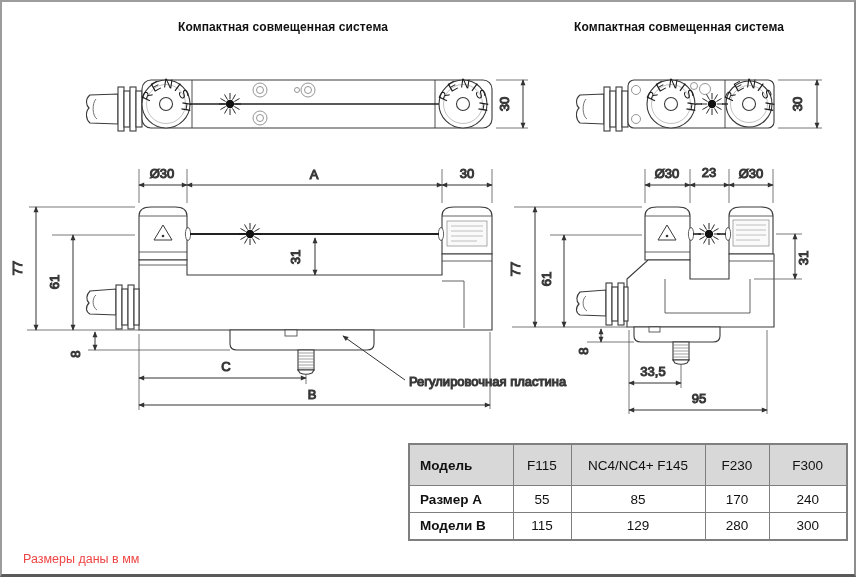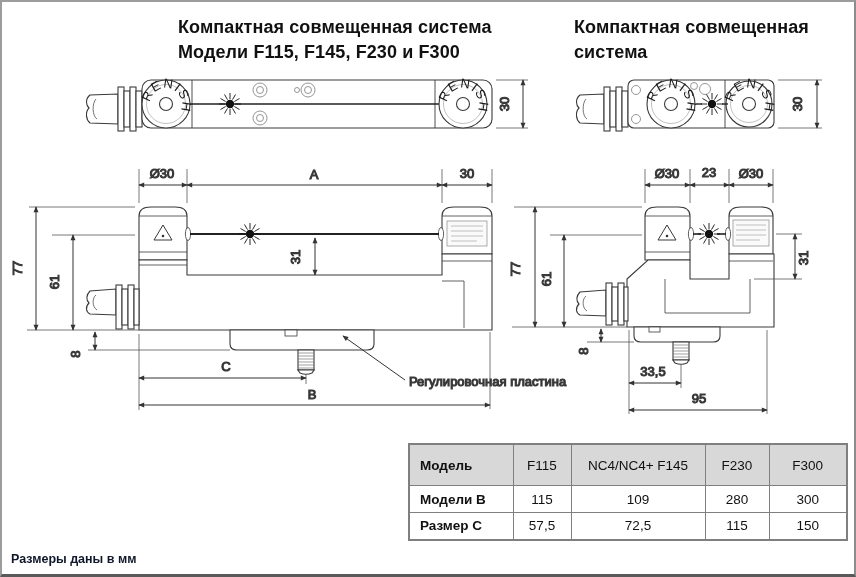--- a/index.html
+++ b/index.html
@@ -1,29 +1,29 @@
 <!DOCTYPE html>
 <html><head>
 <meta charset="utf-8">
 <style>
   html,body{margin:0;padding:0;background:#fff;}
   .page{position:relative;width:856px;height:577px;background:#fff;box-sizing:border-box;
         border:2px solid #9c9c9c;border-bottom:3px solid #5a5a5a;border-right:2px solid #8d8d8d;
         font-family:"Liberation Sans",sans-serif;overflow:hidden;}
   .art{position:absolute;left:0;top:0;width:856px;height:577px;}
   .art text{font-family:"Liberation Sans",sans-serif;font-size:13px;fill:#1a1a1a;}
-  .title{position:absolute;font-weight:bold;font-size:18px;line-height:25px;color:#111;letter-spacing:.1px;}
+  .title{position:absolute;font-weight:bold;font-size:12px;line-height:25px;color:#111;letter-spacing:.1px;text-align:center;}
   .title-left{left:176px;top:13px;}
   .title-right{left:572px;top:13px;}
   .dim-table{position:absolute;left:406px;top:441px;border-collapse:collapse;background:#fff;border:2px solid #7f7f7f;}
   .dim-table th,.dim-table td{border:1px solid #7f7f7f;font-size:13.5px;padding:0 8px;text-align:center;color:#111;font-weight:normal;}
   .dim-table thead th{background:#d8d8d8;font-weight:normal;height:40px;}
   .dim-table tbody tr{height:27px;}
   .dim-table .l{text-align:left;font-weight:bold;padding-left:10px;}
-  .footer-note{position:absolute;left:9px;top:550px;font-size:12.5px;color:#0f172a;font-weight:bold;}
+  .footer-note{position:absolute;left:21px;top:550px;font-size:12.5px;color:#ef4444;}
 </style>
 </head>
 <body>
 
 <div class="page">
 
 <svg class="art" viewBox="0 0 856 577">
   <defs>
     <marker id="arr" viewBox="0 0 10 10" refX="8.5" refY="5" markerWidth="8" markerHeight="6.5" orient="auto-start-reverse">
       <path d="M0.5,1.2 L9.5,5 L0.5,8.8 Z" fill="#333"></path>
@@ -300,21 +300,20 @@
     <text transform="rotate(-90 549 277)" x="549" y="277" text-anchor="middle">61</text>
     <text transform="rotate(-90 806 256)" x="806" y="256" text-anchor="middle">31</text>
     <text transform="rotate(-90 586 349)" x="586" y="349" text-anchor="middle">8</text>
     <text x="651" y="374" text-anchor="middle">33,5</text>
     <text x="697" y="401" text-anchor="middle">95</text>
   </g>
 </svg>
 
 <div class="title title-left">
   <div>Компактная совмещенная система</div>
-  <div>Модели F115, F145, F230 и F300</div>
 </div>
 <div class="title title-right">
   <div>Компактная совмещенная система</div>
 </div>
 
 <table class="dim-table">
   <colgroup>
     <col style="width:104px">
         <col style="width:58px">
         <col style="width:134px">
@@ -325,31 +324,31 @@
     <tr>
       <th class="l">Модель</th>
       <th>F115</th>
       <th>NC4/NC4+ F145</th>
       <th>F230</th>
       <th>F300</th>
     </tr>
   </thead>
   <tbody>
     <tr>
+      <th class="l">Размер A</th>
+      <td>55</td>
+      <td>85</td>
+      <td>170</td>
+      <td>240</td>
+    </tr>
+    <tr>
       <th class="l">Модели B</th>
       <td>115</td>
-      <td>109</td>
+      <td>129</td>
       <td>280</td>
       <td>300</td>
     </tr>
-    <tr>
-      <th class="l">Размер C</th>
-      <td>57,5</td>
-      <td>72,5</td>
-      <td>115</td>
-      <td>150</td>
-    </tr>
   </tbody>
 </table>
 
 <div class="footer-note">Размеры даны в мм</div>
 
 </div>
 
 </body></html>

